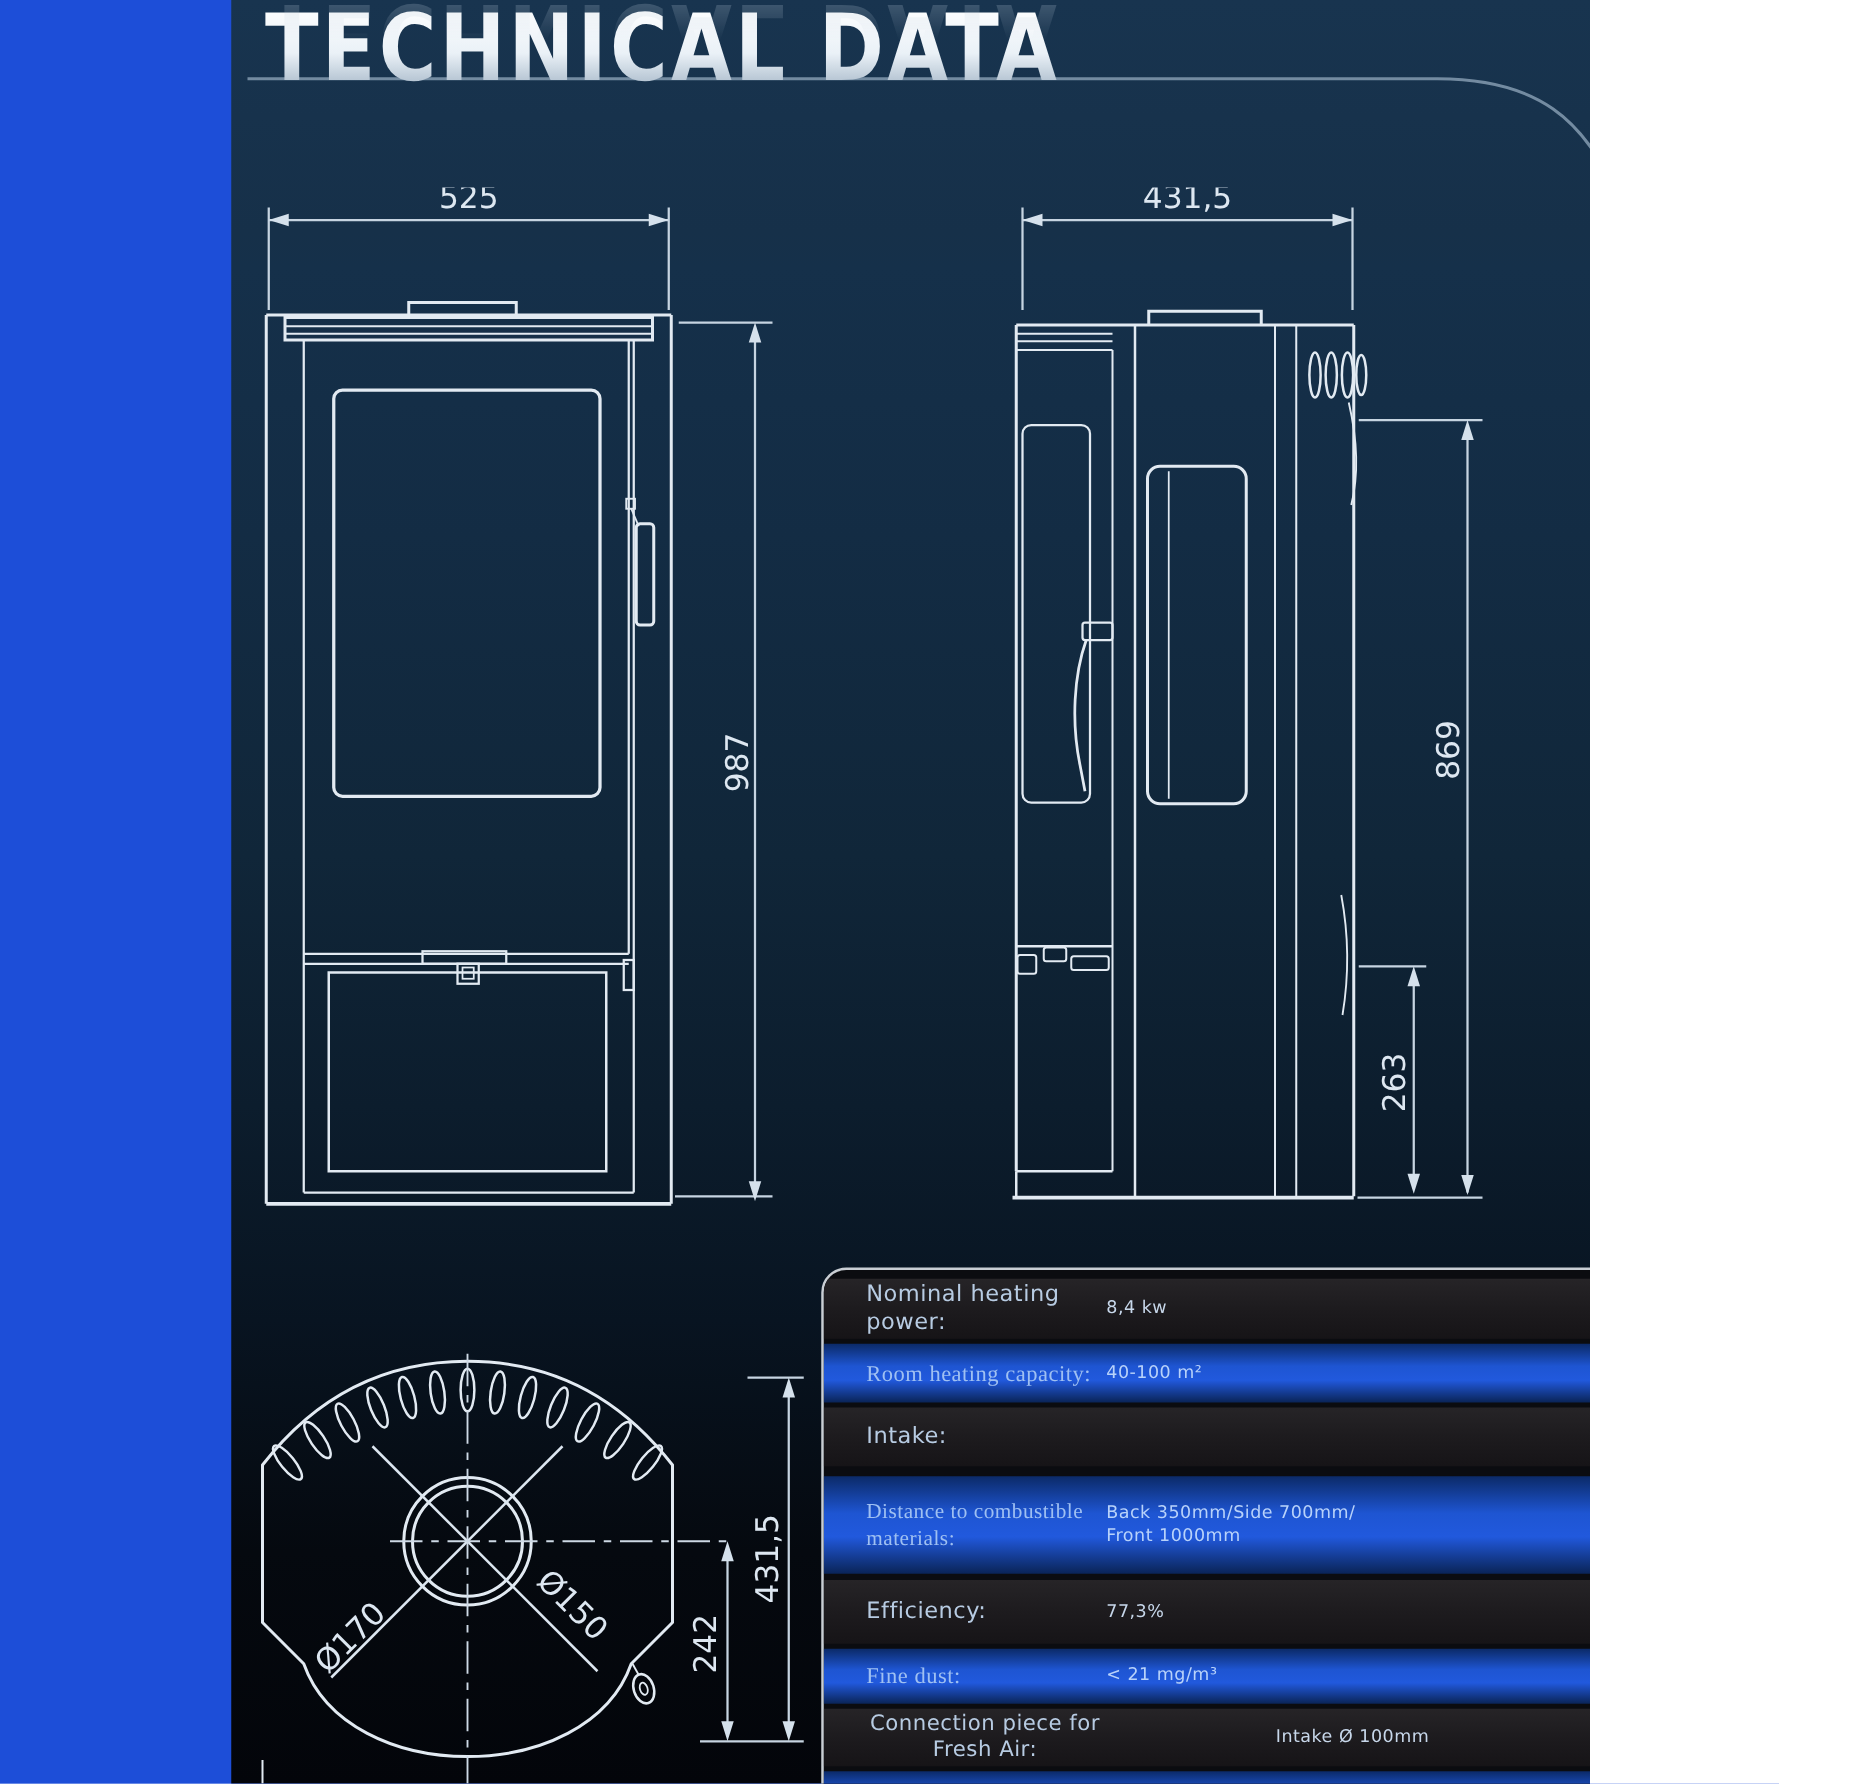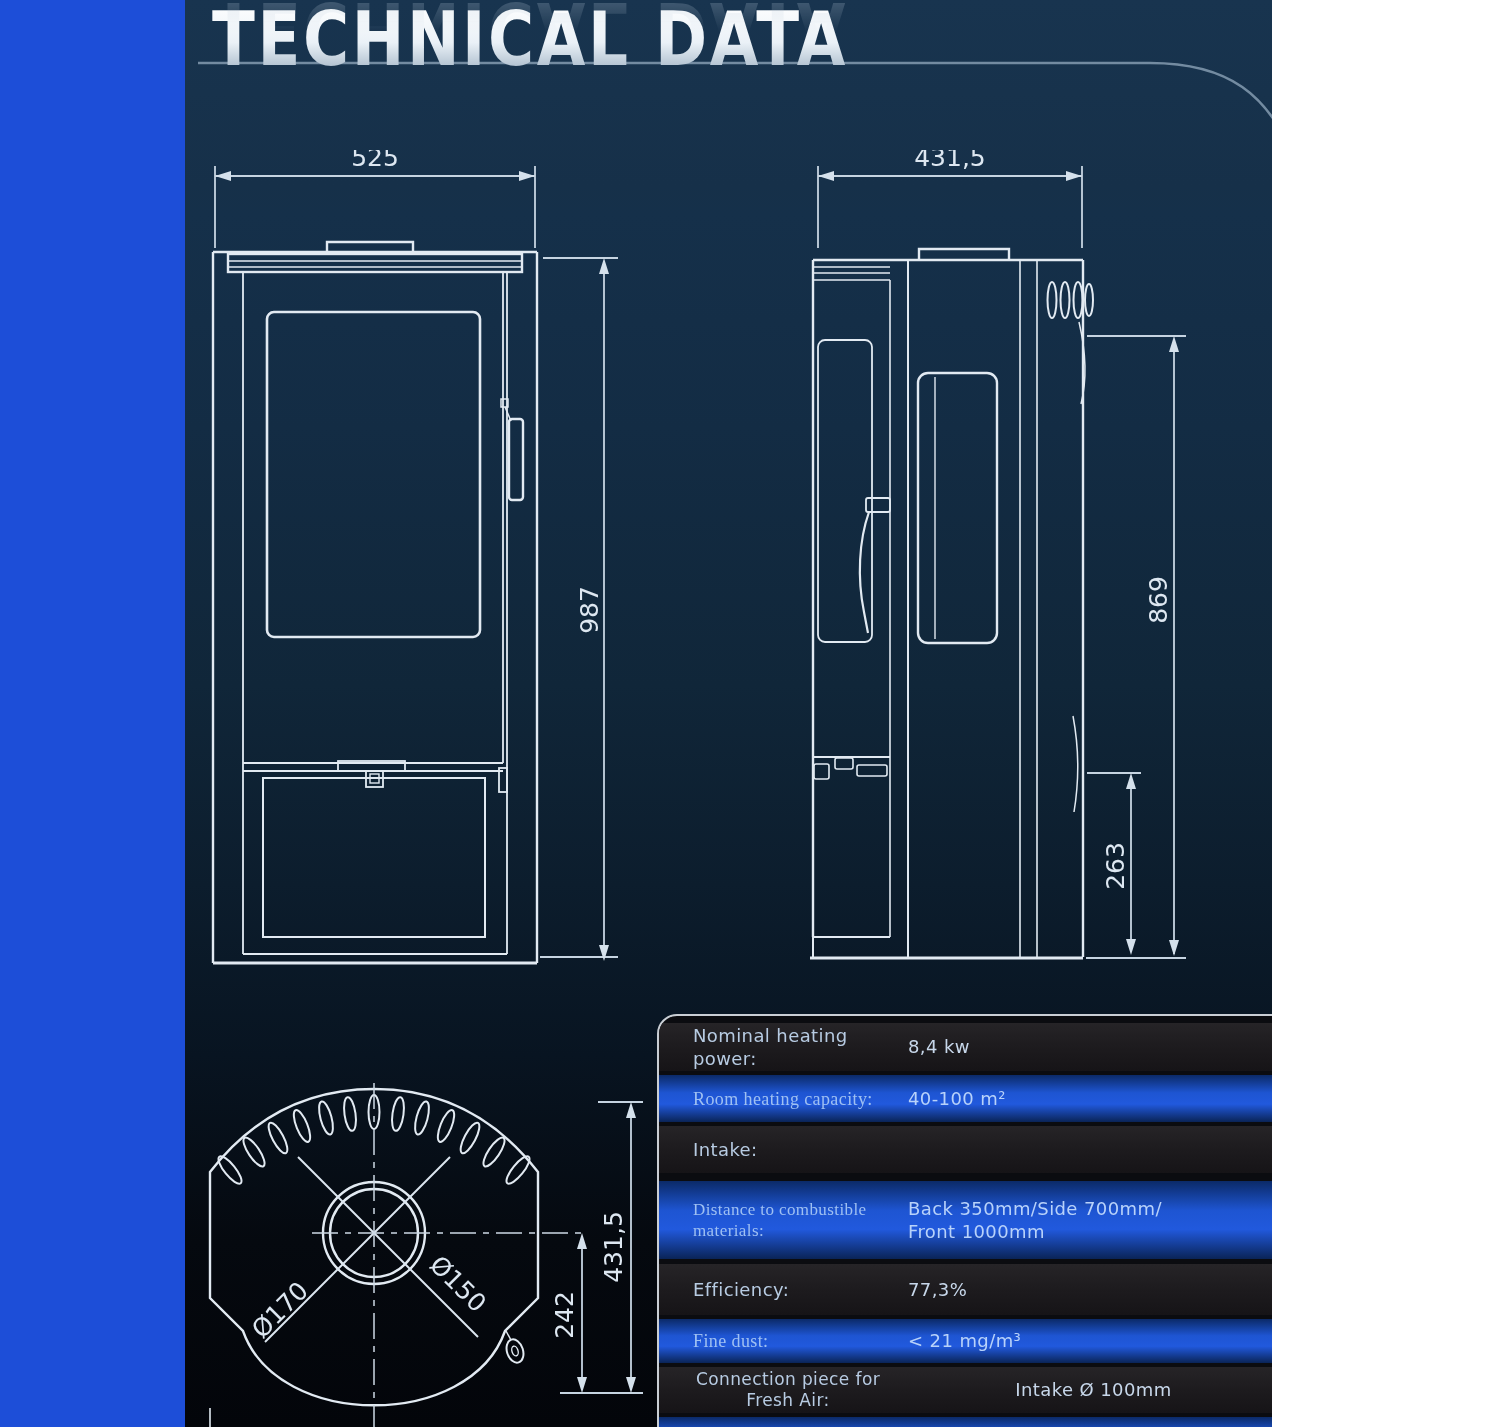--- a/index.html
+++ b/index.html
@@ -28,21 +28,21 @@
     overflow:hidden;padding-top:7px;box-sizing:border-box;}
   .row{position:relative;width:100%;}
   .row.dark{background:linear-gradient(180deg,#262427 0%,#1d1b1e 50%,#161417 100%);}
   .row.blue{background:linear-gradient(180deg,#0b2a68 0%,#1e55d2 38%,#2159dd 62%,#0a2457 100%);}
   .row{margin-bottom:4px;}
   .row.gap-lg{margin-bottom:8px;}
   .row.gap-md{margin-bottom:5px;}
   .cell{position:absolute;top:50%;transform:translateY(-50%);line-height:1.25;
     letter-spacing:.4px;}
   .cell.label{left:34px;width:190px;color:#b7cbe2;font-size:18px;}
-  .cell.value{left:226px;right:12px;color:#c7d7ea;font-size:18px;margin-left:23px;}
+  .cell.value{left:226px;right:12px;color:#c7d7ea;font-size:14px;}
   .row.blue .cell.label{color:#9fc0f2;font-family:Liberation Serif, serif;}
   .row.blue .cell.value{color:#b8d2fa;}
   .row.small-label .cell.label{font-size:17px;}
   .h48{height:48px;} .h47{height:47px;} .h78{height:78px;} .h51{height:51px;}
   .h44{height:44px;} .h46{height:46px;text-align:center;} .h40{height:40px;}
   .v2{display:block;}
   .blue-edge{position:absolute;left:1301px;top:1032px;width:9px;height:395px;
     background:linear-gradient(180deg,#123a9a,#2256d6);}
 </style>
 </head>

